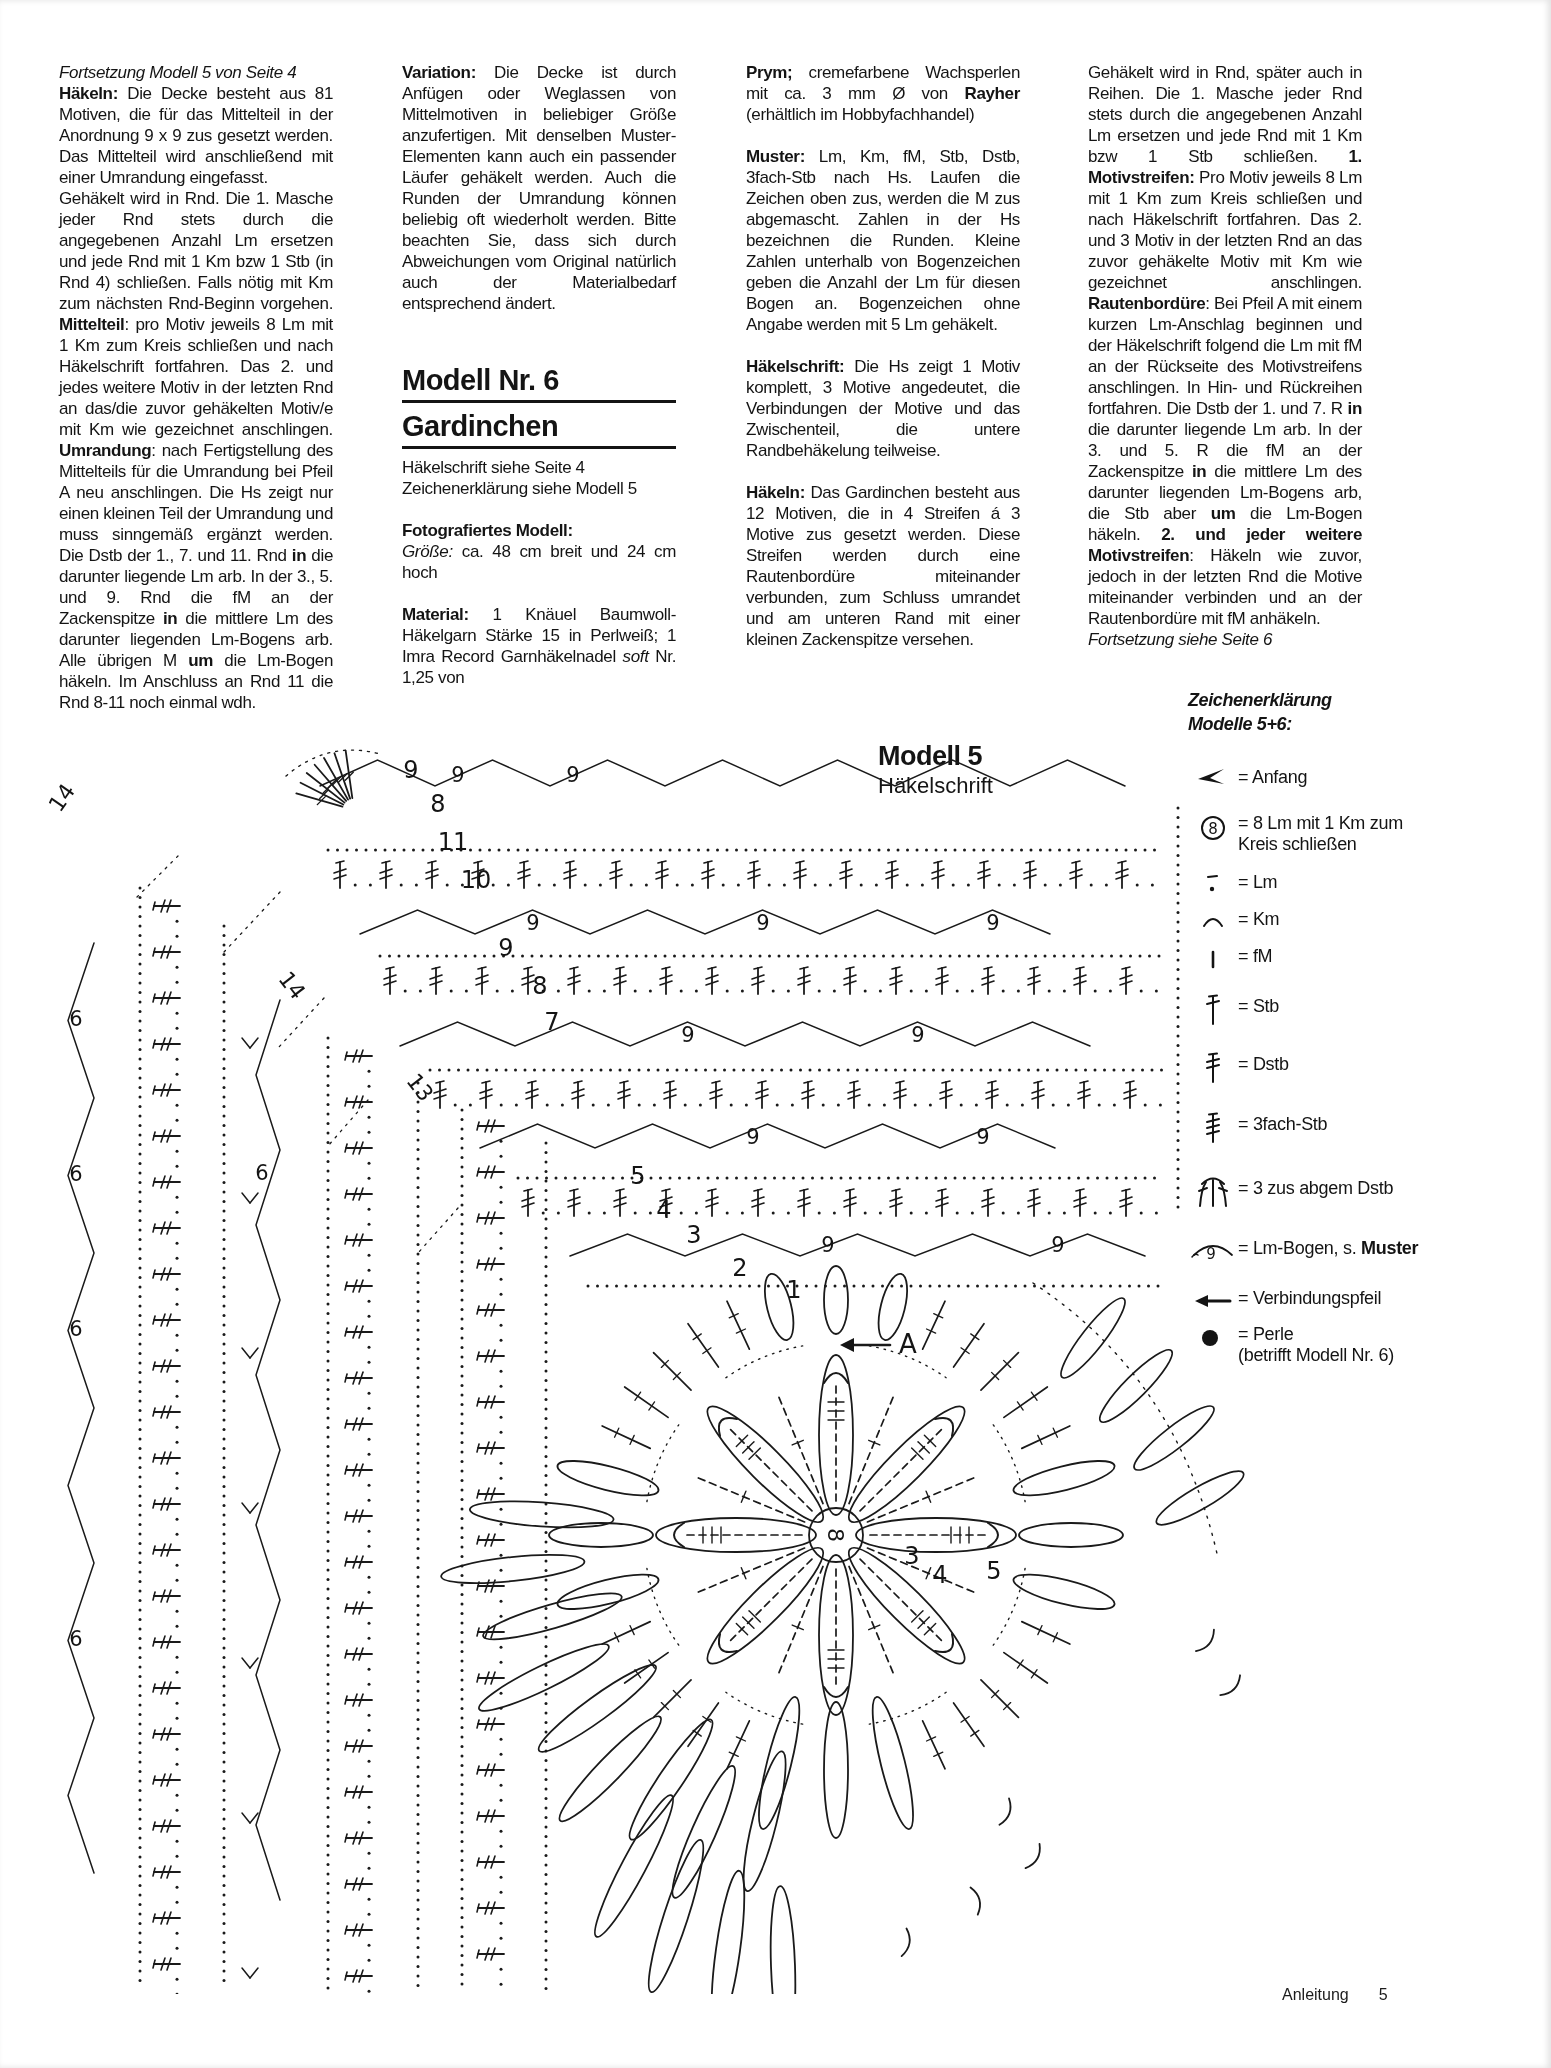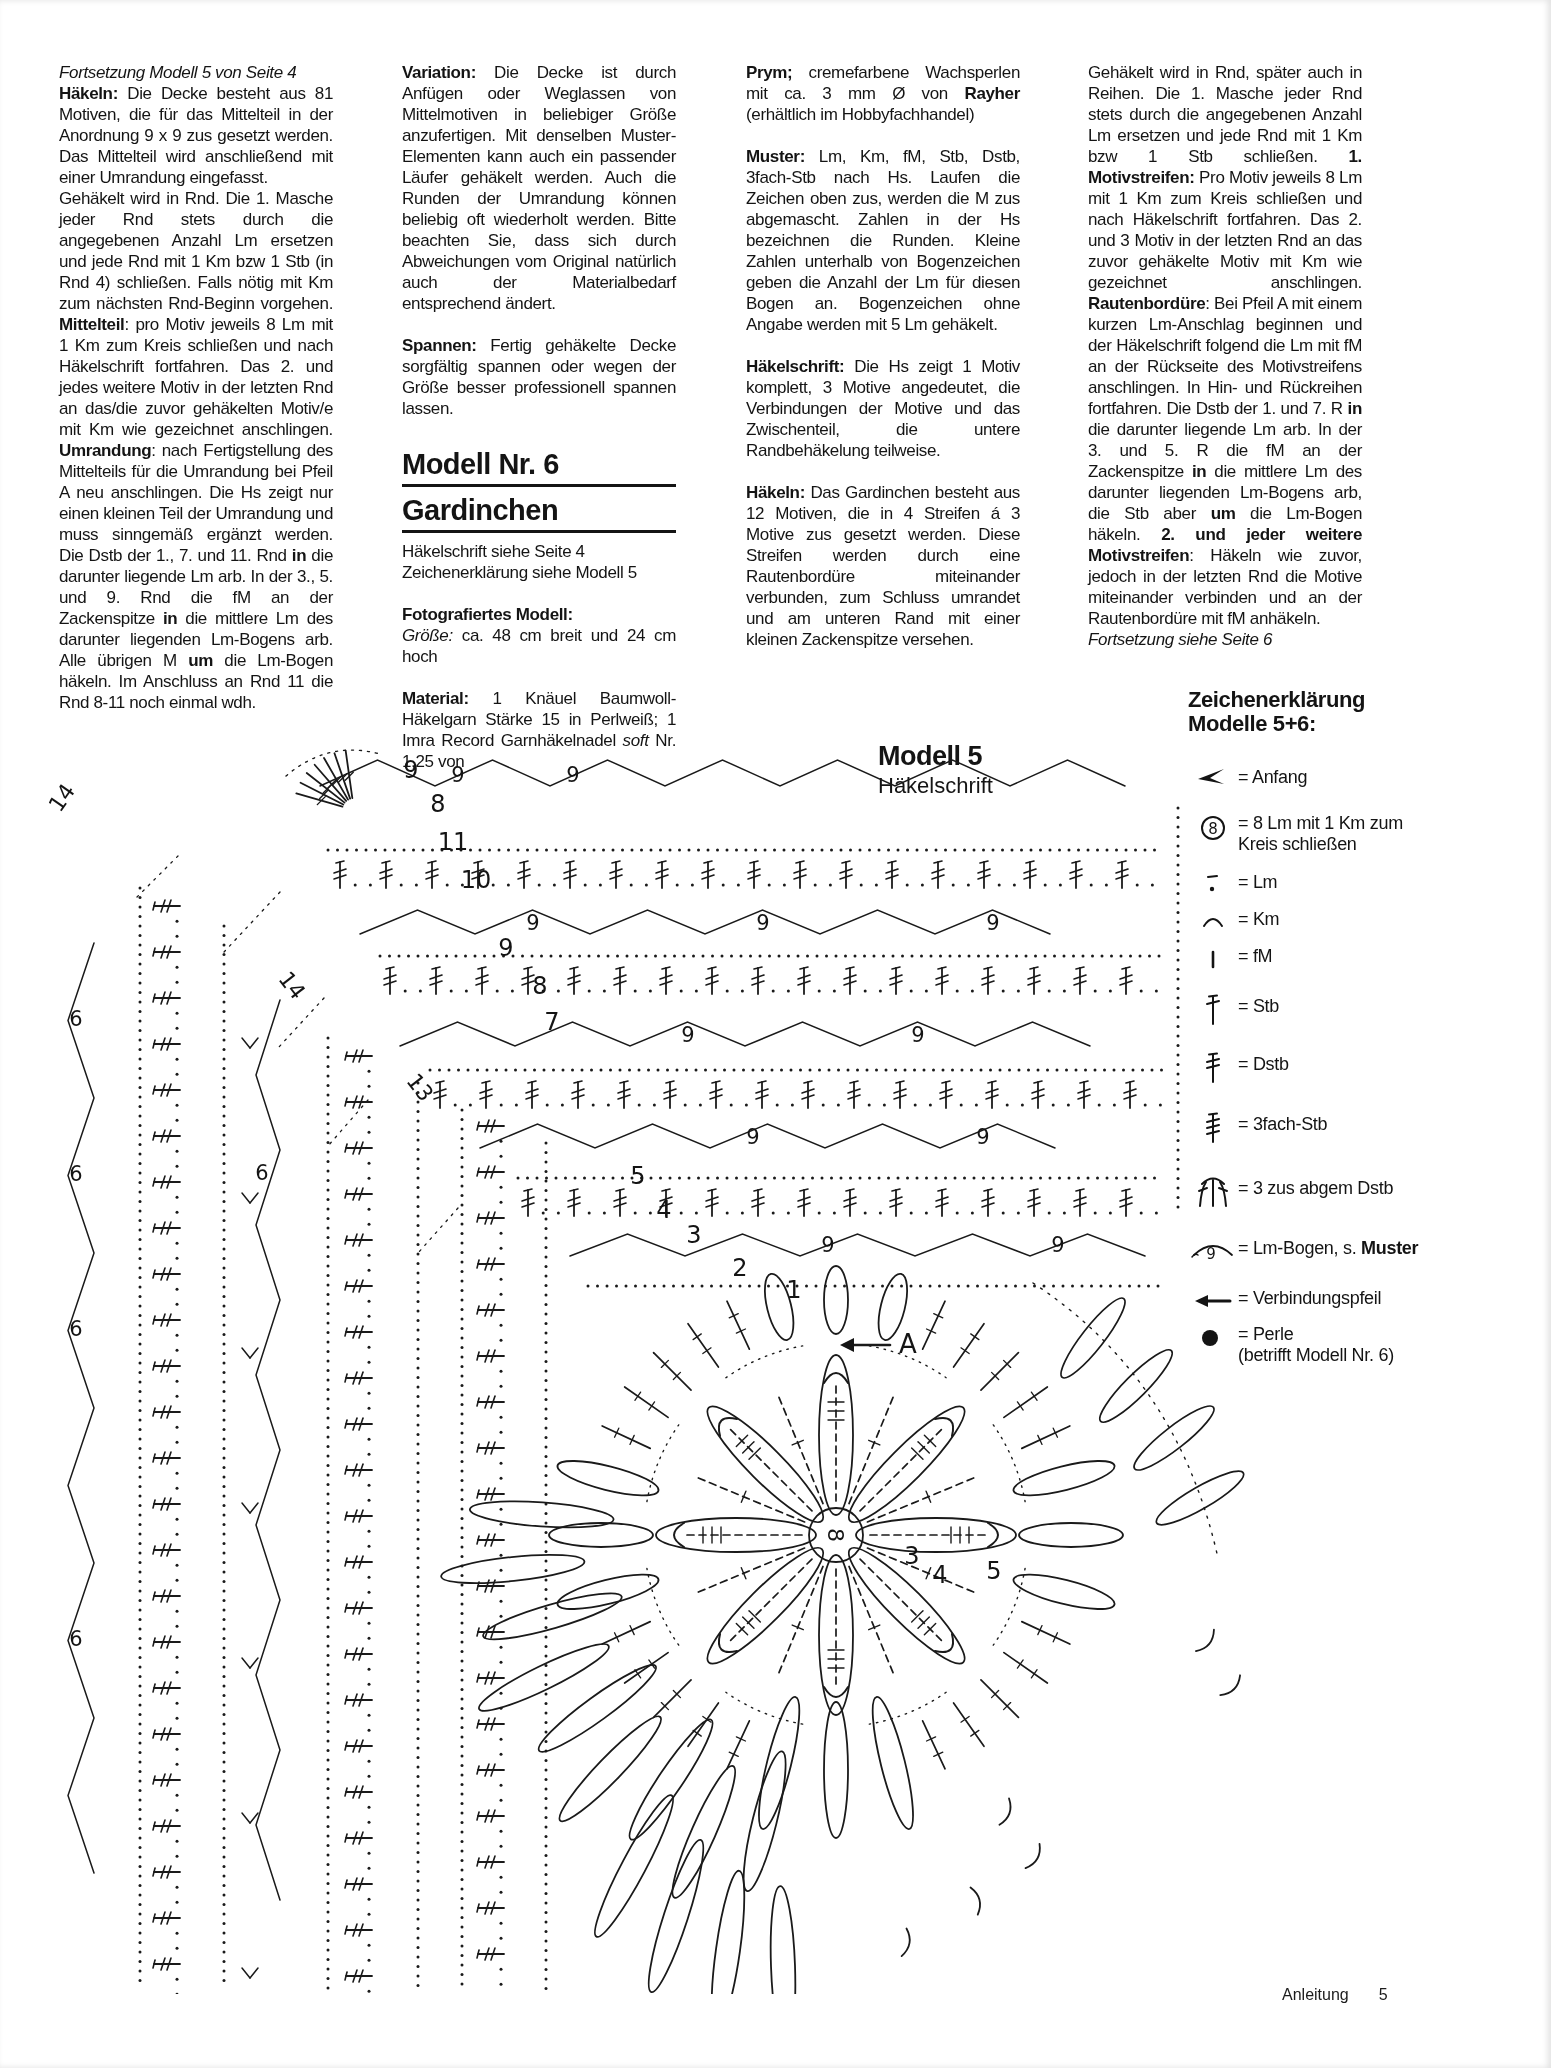--- a/index.html
+++ b/index.html
@@ -9,42 +9,41 @@
   .col{position:absolute;top:62px;width:274px;font-size:17px;line-height:21px;
        letter-spacing:-0.35px;}
   .col .p{margin:0;text-align:justify;}
   .gap{height:21px;} .gap-lg{height:30px;}
   .h{font-size:29px;font-weight:bold;line-height:31px;border-bottom:3.5px solid #141414;
      padding-bottom:4px;margin:0 0 8px 0;letter-spacing:-0.5px;}
   .model-head{position:absolute;left:878px;top:741px;width:264px;text-align:left;}
   .model-head .t1{font-size:27px;font-weight:bold;letter-spacing:-0.5px;}
   .model-head .t2{font-size:22px;margin-top:1px;}
   .legend{position:absolute;left:1188px;top:688px;width:256px;}
-  .legend .lt{font-weight:bold;font-size:22px;line-height:24px;letter-spacing:-0.4px;}
+  .legend .lt{font-weight:bold;font-size:18px;line-height:24px;letter-spacing:-0.4px;font-style:italic;}
   .litem{display:flex;align-items:flex-start;}
   .licon{width:50px;flex:none;display:flex;justify-content:center;}
   .ltext{font-size:18px;line-height:21px;padding-top:3px;letter-spacing:-0.3px;}
   .footer{position:absolute;left:1282px;top:1986px;font-size:16px;color:#1c1c1c;}
   .footer .pn{margin-left:30px;}
   svg text{font-family:"DejaVu Sans",sans-serif;}
 </style>
 </head>
 <body>
 
 <div class="page">
 
   <div class="col" style="left:59px">
       <div class="p"><span style="font-style: italic;">Fortsetzung Modell 5 von Seite 4</span></div>
       <div class="p"><span style="font-weight: bold;">Häkeln:</span><span> Die Decke besteht aus 81 Motiven, die für das Mittelteil in der Anordnung 9 x 9 zus gesetzt werden. Das Mittelteil wird anschließend mit einer Umrandung eingefasst.</span></div>
       <div class="p"><span>Gehäkelt wird in Rnd. Die 1. Masche jeder Rnd stets durch die angegebenen Anzahl Lm ersetzen und jede Rnd mit 1 Km bzw 1 Stb (in Rnd 4) schließen. Falls nötig mit Km zum nächsten Rnd-Beginn vorgehen. </span><span style="font-weight: bold;">Mittelteil</span><span>: pro Motiv jeweils 8 Lm mit 1 Km zum Kreis schließen und nach Häkelschrift fortfahren. Das 2. und jedes weitere Motiv in der letzten Rnd an das/die zuvor gehäkelten Motiv/e mit Km wie gezeichnet anschlingen. </span><span style="font-weight: bold;">Umrandung</span><span>: nach Fertigstellung des Mittelteils für die Umrandung bei Pfeil A neu anschlingen. Die Hs zeigt nur einen kleinen Teil der Umrandung und muss sinngemäß ergänzt werden. Die Dstb der 1., 7. und 11. Rnd </span><span style="font-weight: bold;">in</span><span> die darunter liegende Lm arb. In der 3., 5. und 9. Rnd die fM an der Zackenspitze </span><span style="font-weight: bold;">in</span><span> die mittlere Lm des darunter liegenden Lm-Bogens arb. Alle übrigen M </span><span style="font-weight: bold;">um</span><span> die Lm-Bogen häkeln. Im Anschluss an Rnd 11 die Rnd 8-11 noch einmal wdh.</span></div>
     </div>
   <div class="col" style="left:402px">
       <div class="p"><span style="font-weight: bold;">Variation:</span><span> Die Decke ist durch Anfügen oder Weglassen von Mittelmotiven in beliebiger Größe anzufertigen. Mit denselben Muster-Elementen kann auch ein passender Läufer gehäkelt werden. Auch die Runden der Umrandung können beliebig oft wiederholt werden. Bitte beachten Sie, dass sich durch Abweichungen vom Original natürlich auch der Materialbedarf entsprechend ändert.</span></div>
       <div class="gap"></div>
-      <div class="p"><span style="font-weight: bold;">Spannen:</span><span> Fertig gehäkelte Decke sorgfältig spannen oder wegen der Größe besser professionell spannen lassen.</span></div>
       <div class="gap-lg"></div>
       <div class="h"><span>Modell Nr. 6</span></div>
       <div class="h"><span>Gardinchen</span></div>
       <div class="p"><span>Häkelschrift siehe Seite 4</span></div>
       <div class="p"><span>Zeichenerklärung siehe Modell 5</span></div>
       <div class="gap"></div>
       <div class="p"><span style="font-weight: bold;">Fotografiertes Modell:</span></div>
       <div class="p"><span style="font-style: italic;">Größe:</span><span> ca. 48 cm breit und 24 cm hoch</span></div>
       <div class="gap"></div>
       <div class="p"><span style="font-weight: bold;">Material:</span><span> 1 Knäuel Baumwoll-Häkelgarn Stärke 15 in Perlweiß; 1 Imra Record Garnhäkelnadel </span><span style="font-style: italic;">soft</span><span> Nr. 1,25 von</span></div>

